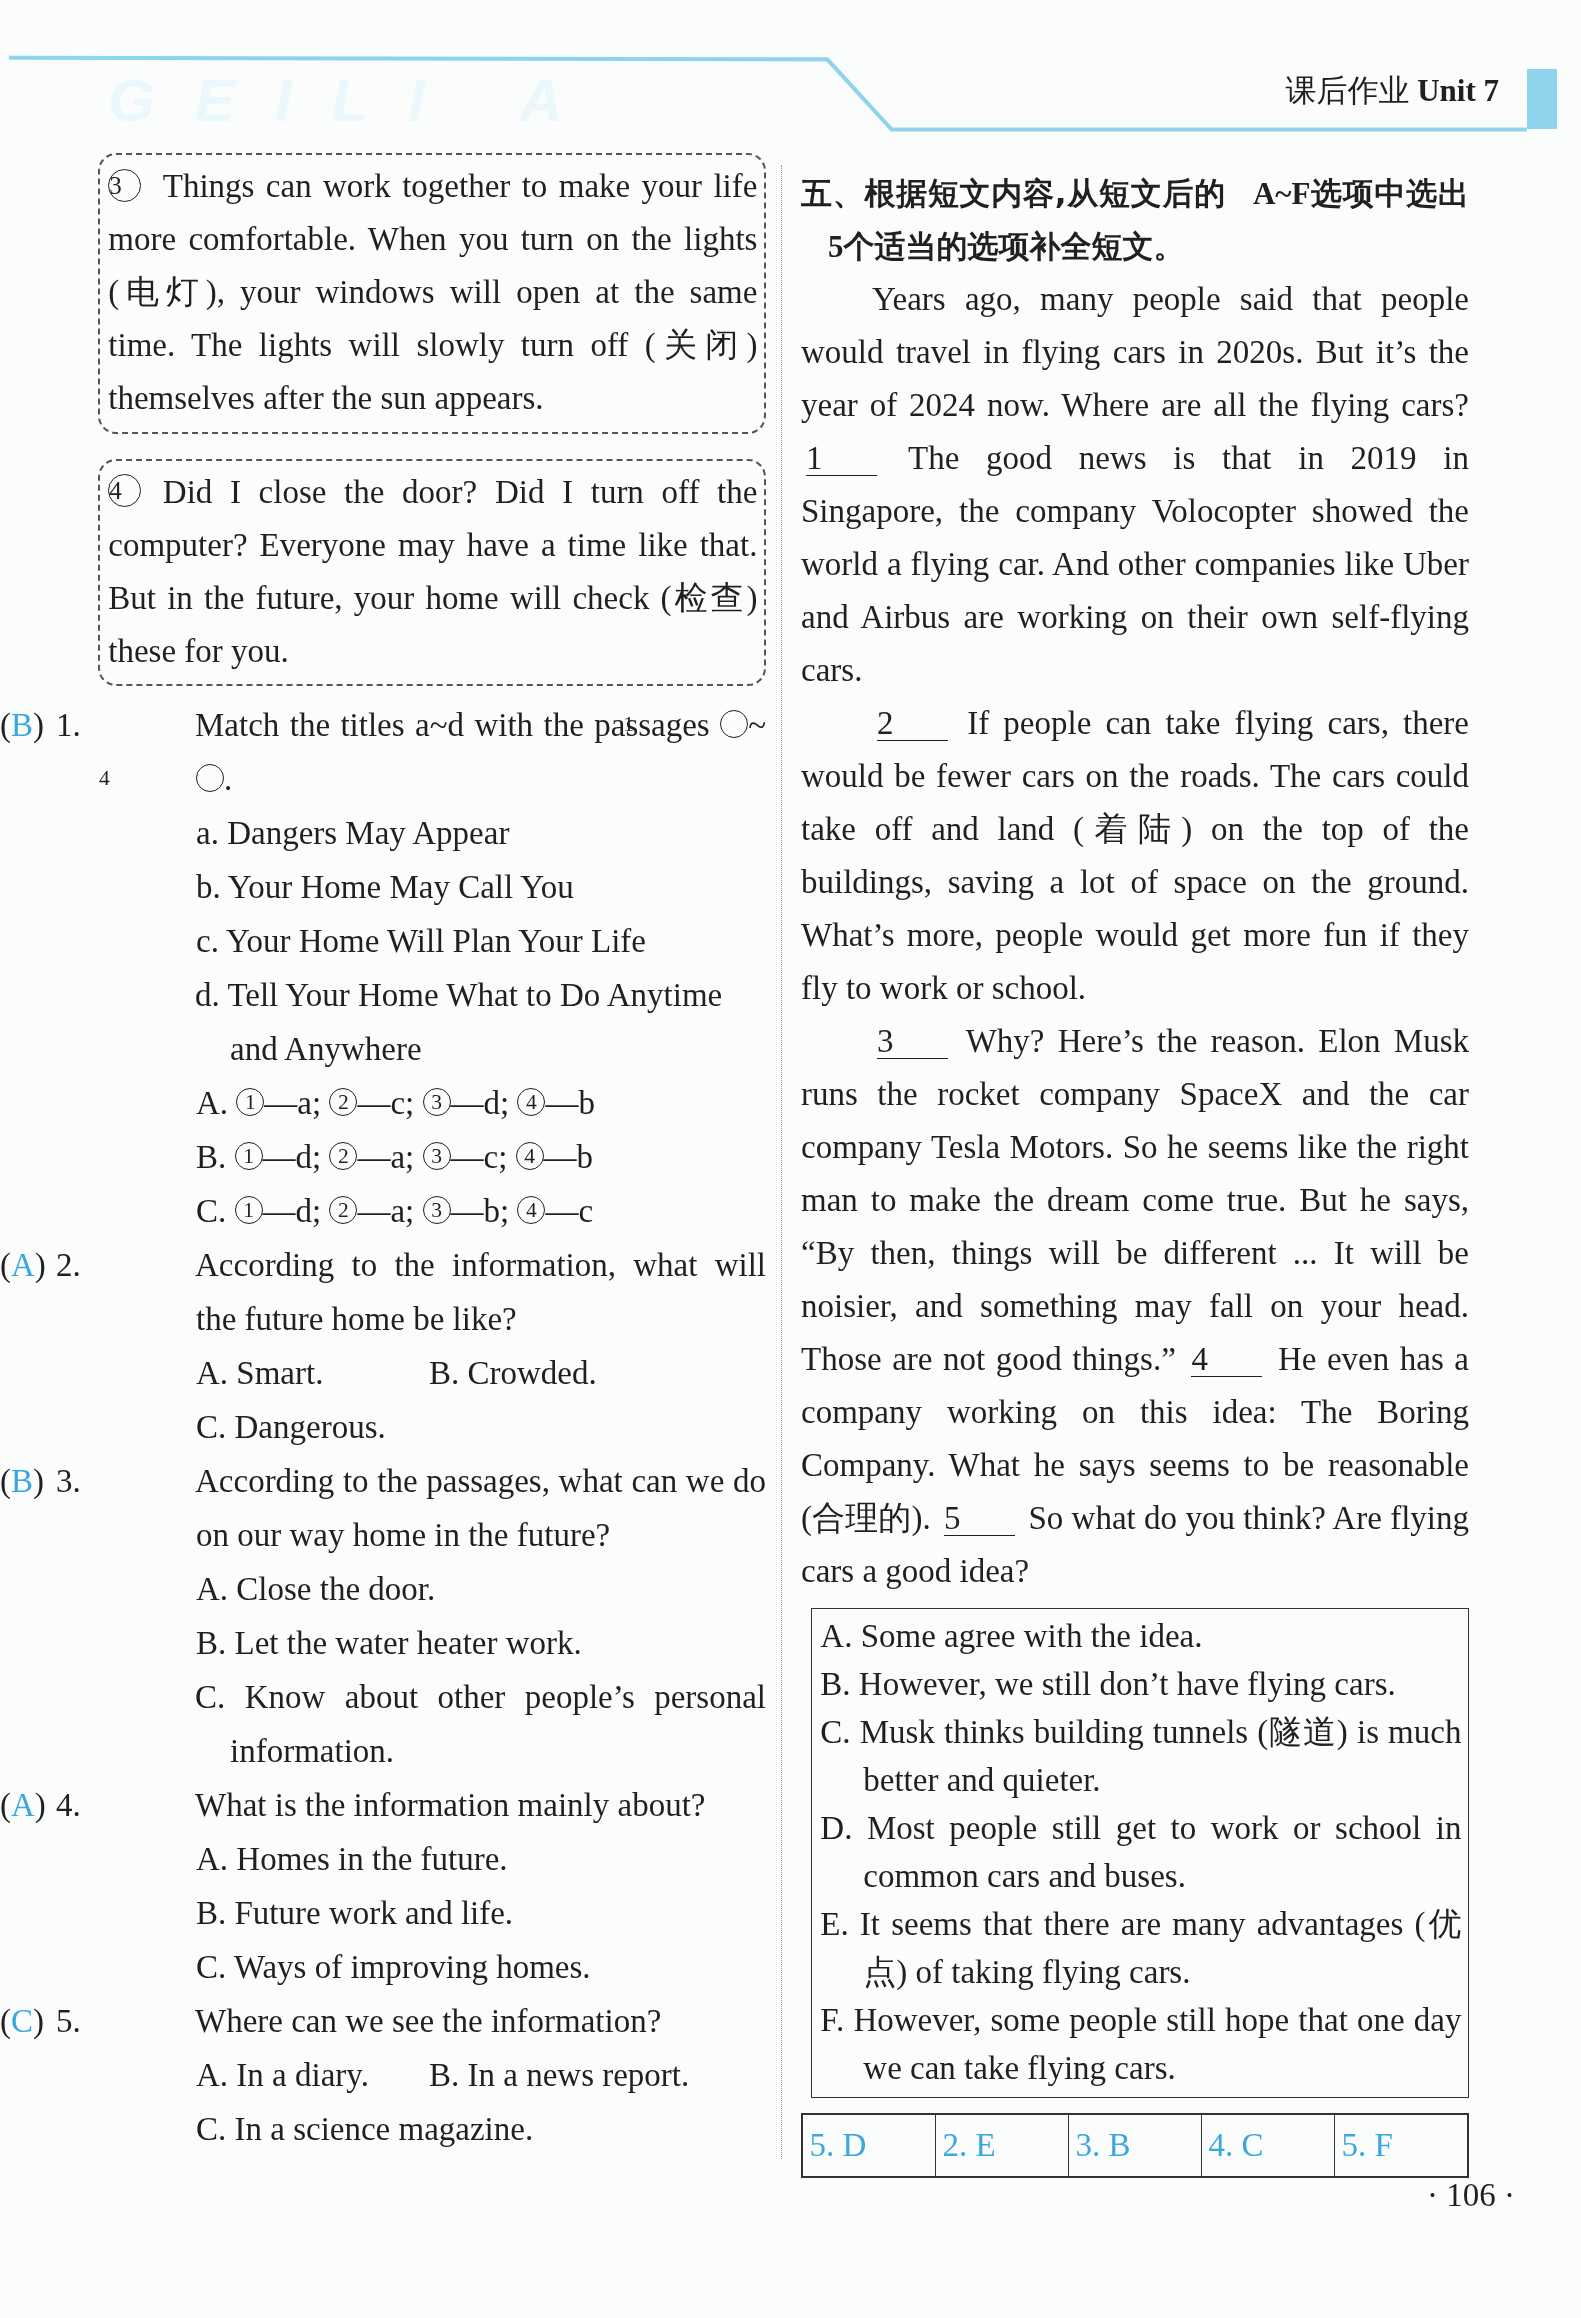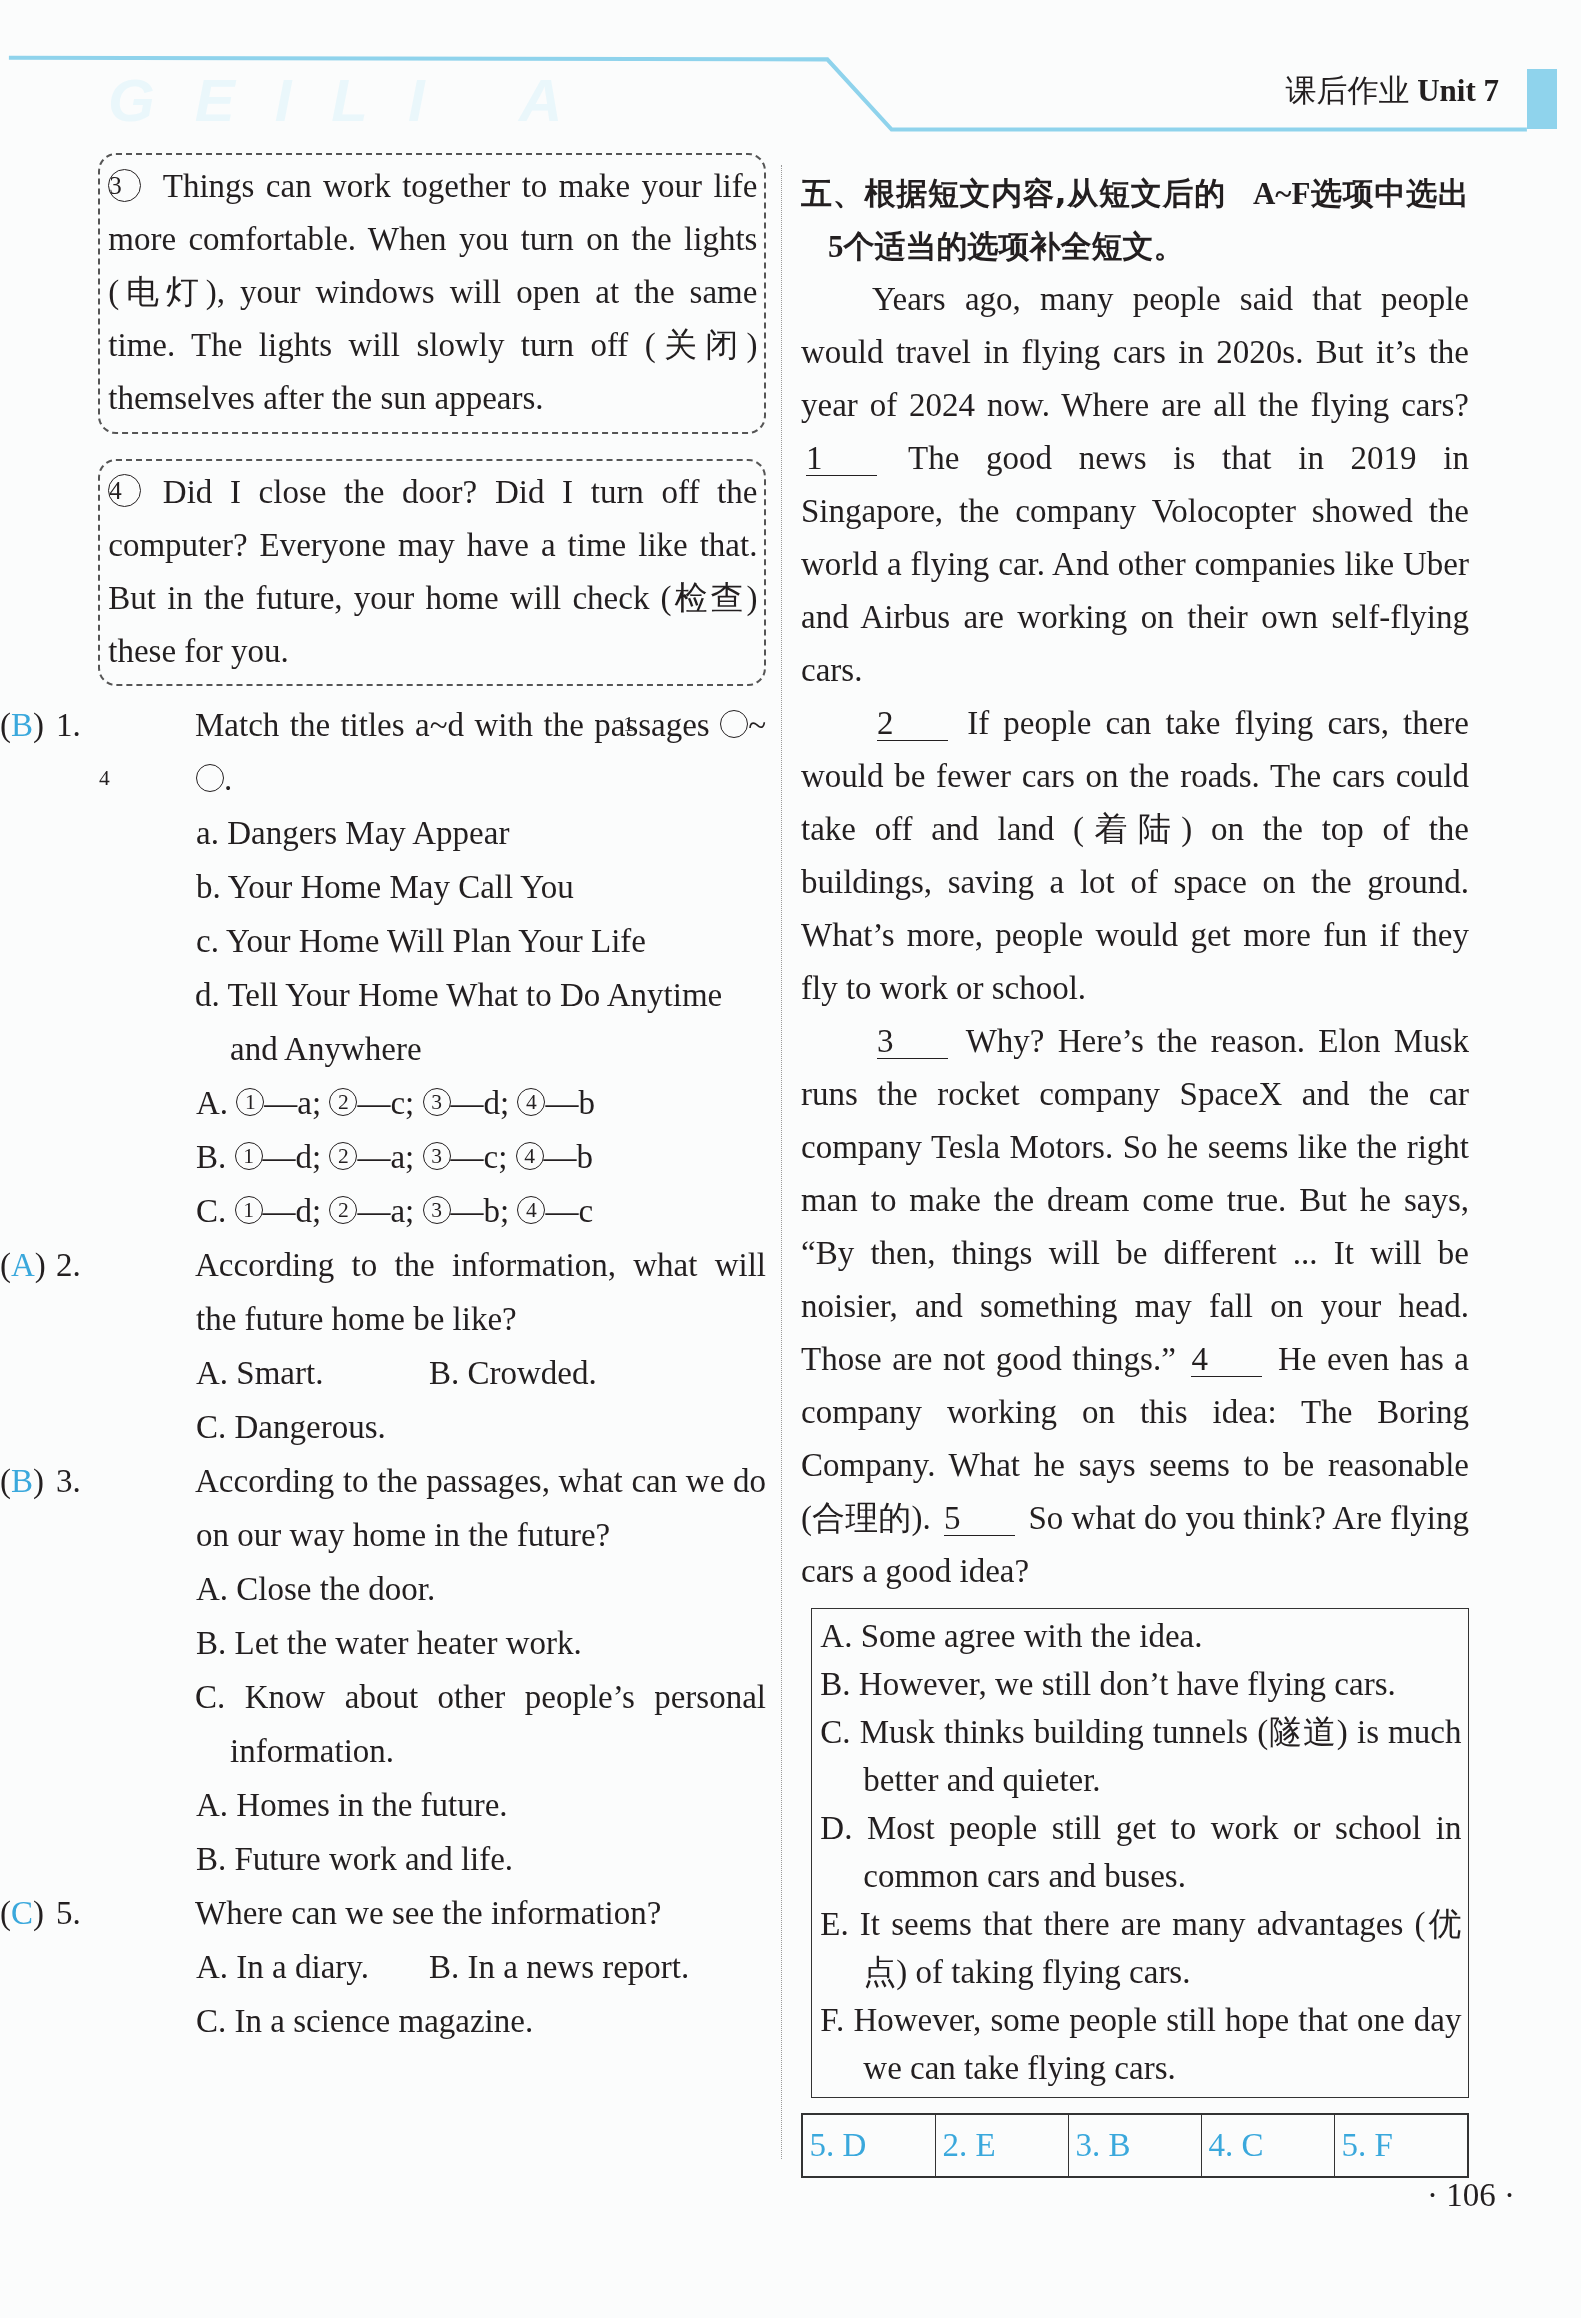--- a/index.html
+++ b/index.html
@@ -171,22 +171,26 @@
     <div class="q">
       <div class="q-stem">
         <span class="ans-paren">(<span class="ans-letter">B</span>)</span><span class="q-num">3.</span><span>According to the passages, what can we do on our way home in the future?</span>
       </div>
       <div class="opt">A. Close the door.</div>
       <div class="opt">B. Let the water heater work.</div>
       <div class="opt indent2" style="text-align:justify;text-align-last:left;">C. Know about other people’s personal information.</div>
     </div>
 
     <div class="q">
+      <div class="q-stem">
+        <span class="ans-paren">(<span class="ans-letter">A</span>)</span><span class="q-num">4.</span><span>What is the information mainly about?</span>
+      </div>
       <div class="opt">A. Homes in the future.</div>
       <div class="opt">B. Future work and life.</div>
+      <div class="opt">C. Ways of improving homes.</div>
     </div>
 
     <div class="q">
       <div class="q-stem">
         <span class="ans-paren">(<span class="ans-letter">C</span>)</span><span class="q-num">5.</span><span>Where can we see the information?</span>
       </div>
       <div class="opt-row">
         <span>A. In a diary.</span>
         <span>B. In a news report.</span>
       </div>

